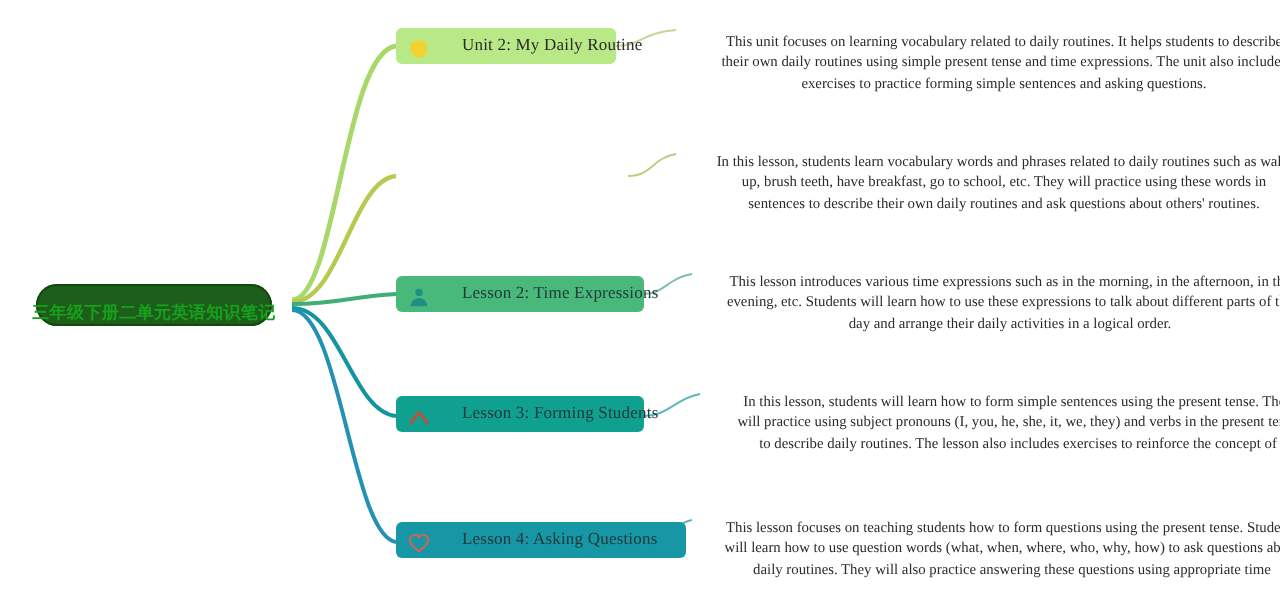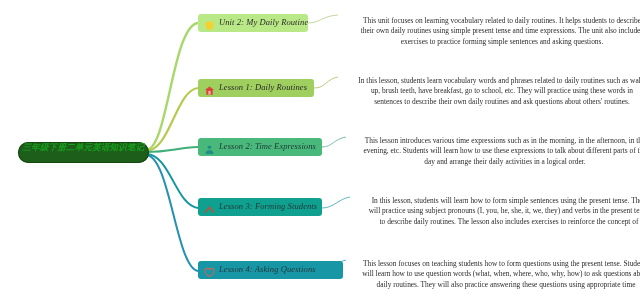--- a/index.html
+++ b/index.html
@@ -5,28 +5,28 @@
   html,body{margin:0;padding:0;}
   body{
     width:640px;height:306px;overflow:hidden;background:#ffffff;
     font-family:"Liberation Serif", serif;
     position:relative;
   }
   #canvas{position:absolute;left:0;top:0;width:640px;height:306px;}
   svg.links{position:absolute;left:0;top:0;width:640px;height:306px;pointer-events:none;}
 
   .node{
-    position:absolute;display:flex;align-items:flex-start;gap:4px;
+    position:absolute;display:flex;align-items:flex-end;gap:16px;
     border-radius:3px;box-sizing:border-box;
-    padding:3px 7px 4px 6px;white-space:nowrap;font-style:italic;
+    padding:3px 7px 4px 6px;white-space:nowrap;
   }
   .node .label{font-size:8.5px;line-height:11px;letter-spacing:.1px;}
 
   #root-node{
-    left:18px;top:142px;width:131px;height:21px;
+    left:18px;top:142px;width:118px;height:21px;
     background:#1d5e1b;border-radius:11px;
     justify-content:center;padding:0;
     box-shadow:0 0 0 1px #15480f inset;
   }
   #root-node .label{
     color:#17a01c;font-family:"DejaVu Sans", sans-serif;
     font-size:8.5px;font-weight:bold;letter-spacing:.2px;
   }
 
   .topic{left:198px;}
@@ -82,29 +82,20 @@
 
   <div class="node topic" id="topic-0">
     <span class="ico">
       <svg viewBox="0 0 24 24" width="11" height="11">
           <path d="M12 2 L21 6 V12 C21 17 17 21 12 22 C7 21 3 17 3 12 V6 Z" fill="#f2d231"></path>
         </svg>
     </span>
     <span class="label">Unit 2: My Daily Routine</span>
   </div>
 
-  <div class="node topic" id="topic-1">
-    <span class="ico">
-      <svg viewBox="0 0 24 24" width="11" height="11">
-          <path d="M12 3 L22 11 H19 V21 H5 V11 H2 Z" fill="#d9453b"></path>
-          <rect x="9.5" y="13" width="5" height="8" fill="#f0b4ad"></rect>
-        </svg>
-    </span>
-    <span class="label">Lesson 1: Daily Routines</span>
-  </div>
 
   <div class="node topic" id="topic-2">
     <span class="ico">
       <svg viewBox="0 0 24 24" width="11" height="11">
           <circle cx="12" cy="7" r="4" fill="#1f8f86"></circle>
           <path d="M3 22 C3 16 8 13 12 13 C16 13 21 16 21 22 Z" fill="#1f8f86"></path>
         </svg>
     </span>
     <span class="label">Lesson 2: Time Expressions</span>
   </div>

